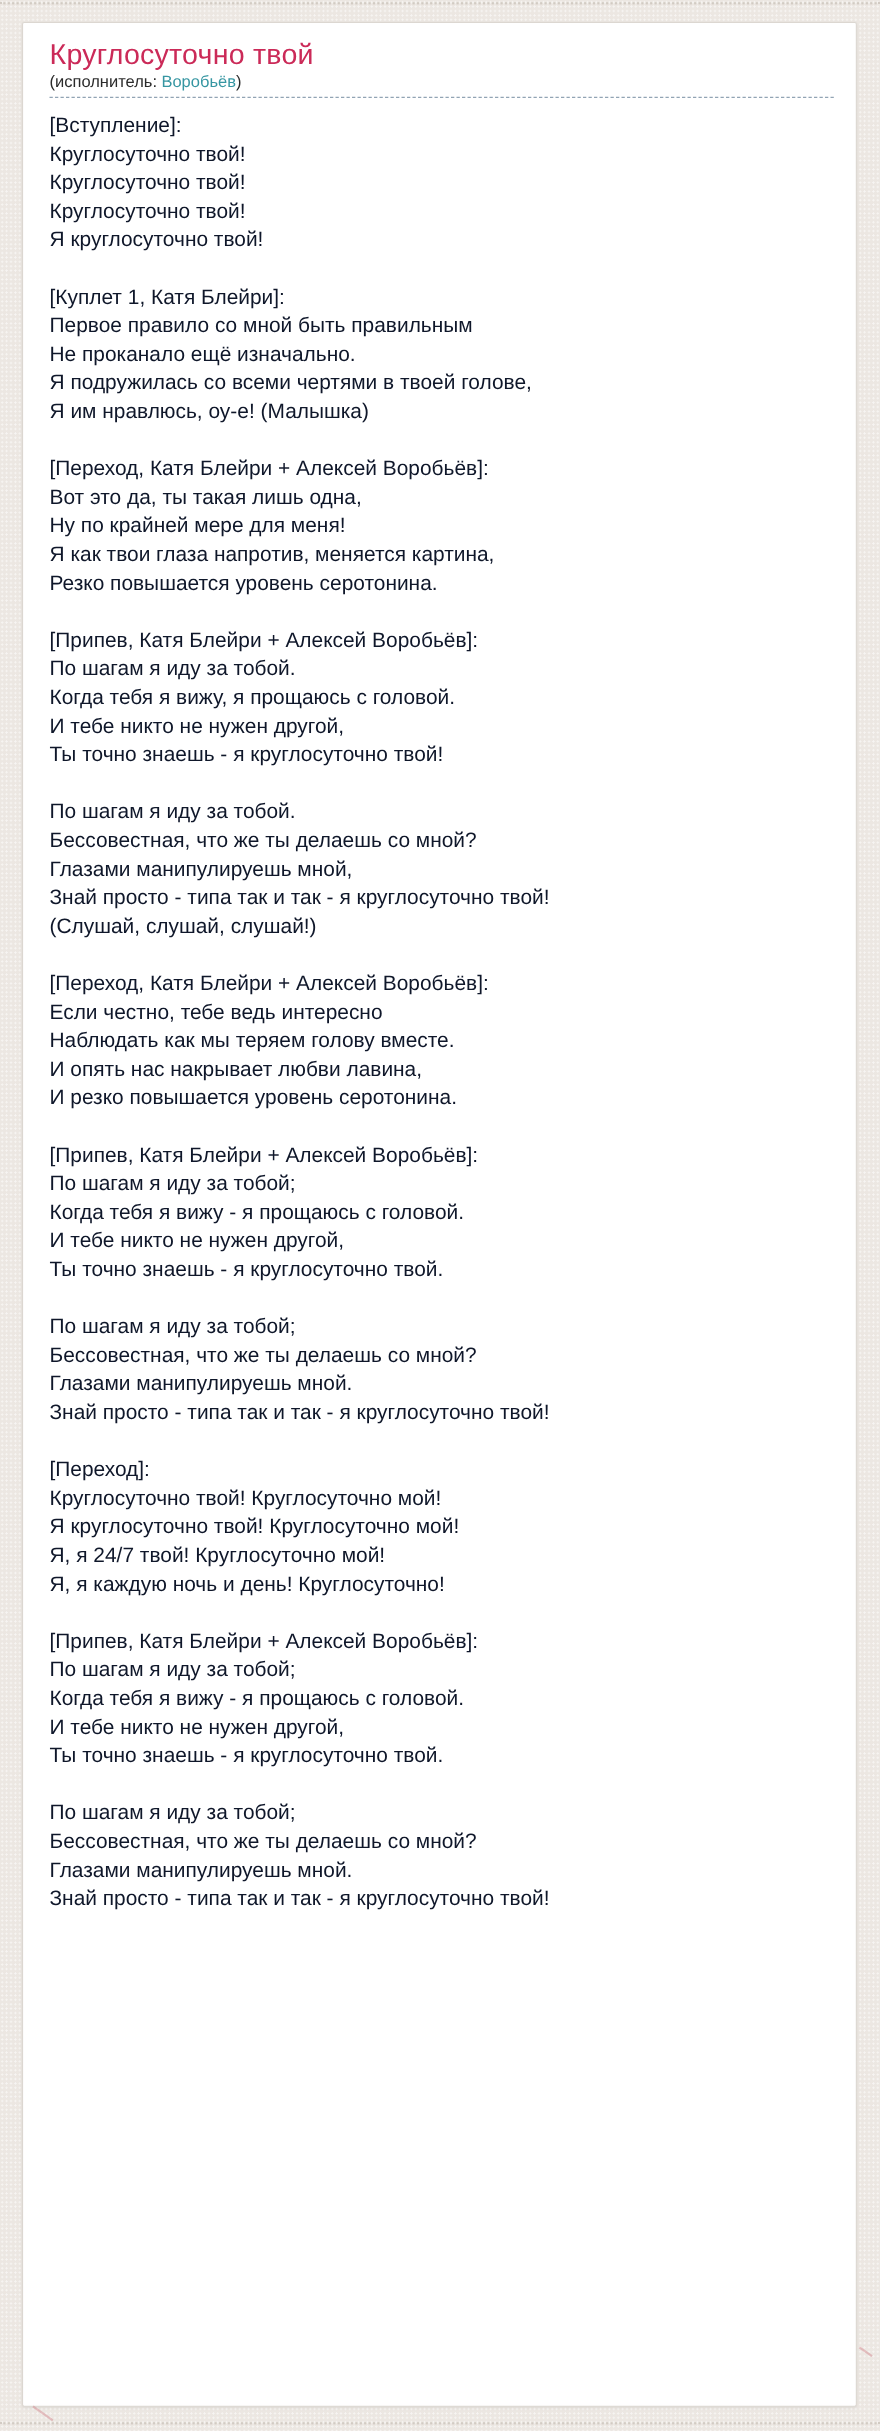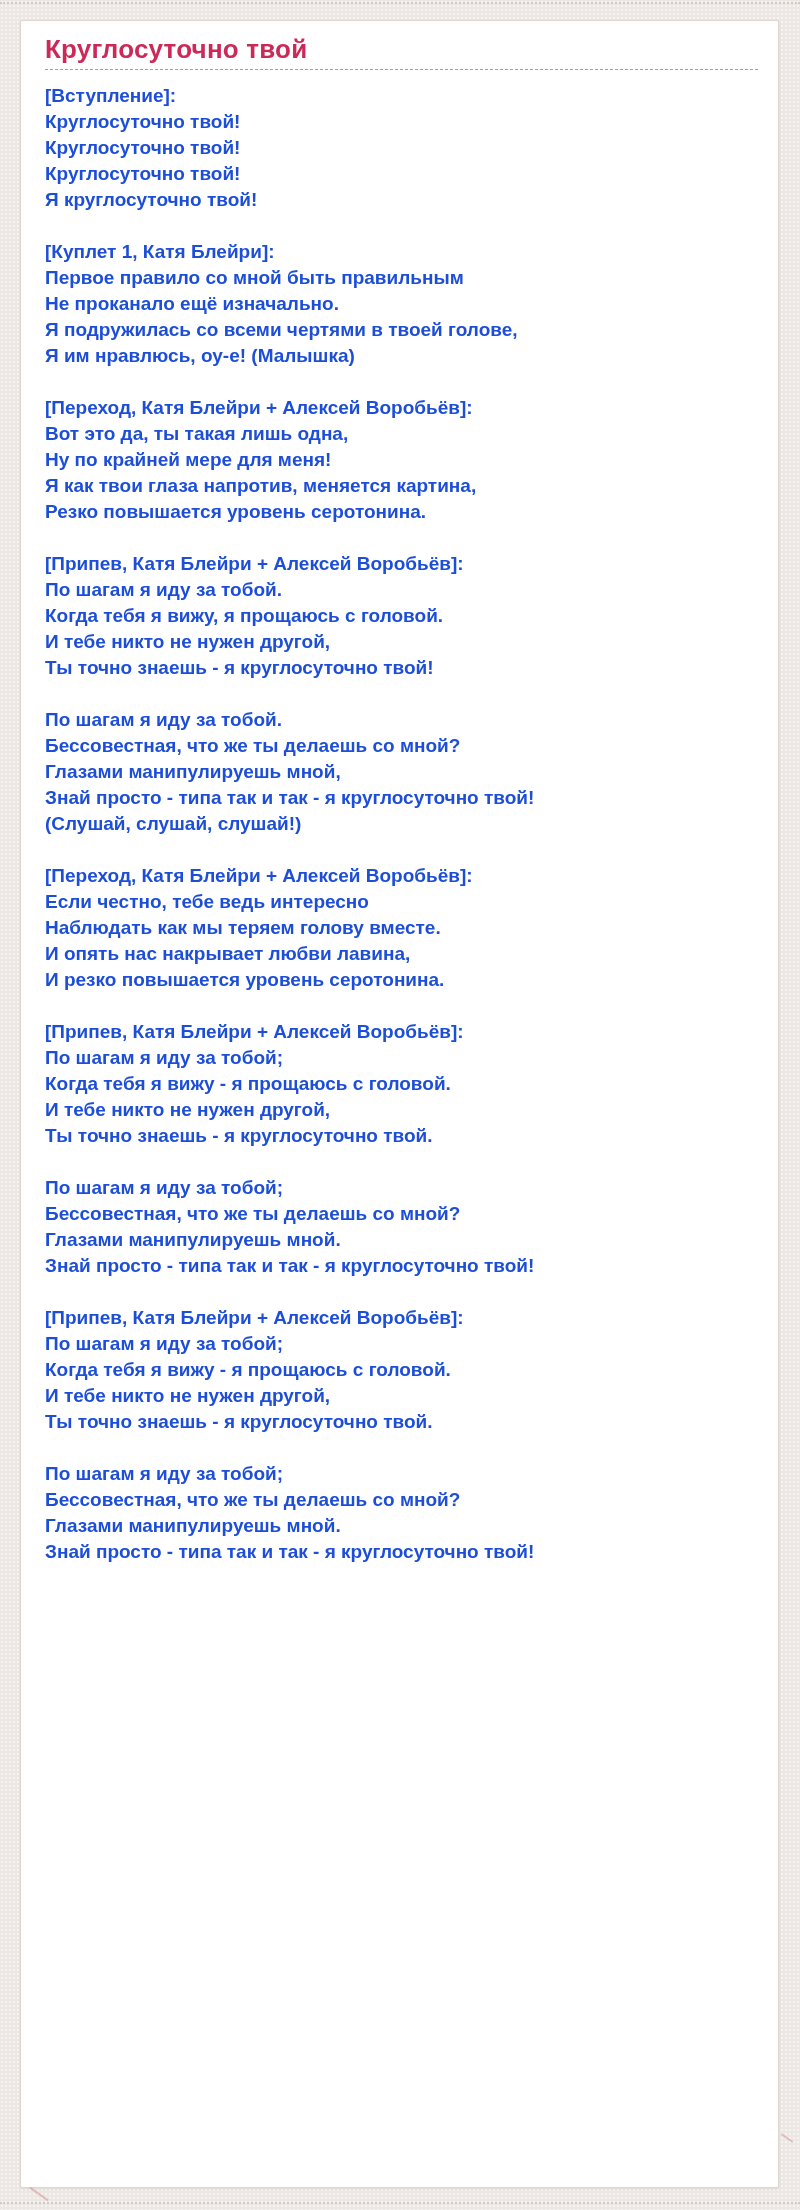--- a/index.html
+++ b/index.html
@@ -44,21 +44,21 @@
     height: 2168px;
     background: #ffffff;
     border: 1px solid #dcd7d1;
     border-radius: 2px;
     box-shadow: 0 1px 3px rgba(0,0,0,0.07);
     padding: 12px 20px 0 24px;
   }
   .title {
     margin: 0;
     font-size: 26px;
-    font-weight: 700;
+    font-weight: 400;
     line-height: 32px;
     color: #cb2a58;
     letter-spacing: 0.2px;
   }
   .artist-line {
     font-size: 15px;
     line-height: 19px;
     color: #2b2b2b;
   }
   .artist-link {
@@ -66,40 +66,42 @@
     text-decoration: none;
     margin-left: 4px;
     cursor: pointer;
   }
   .divider {
     height: 0;
     border-bottom: 1px dashed #92a4b4;
     margin-top: 4px;
   }
   .lyrics {
-    color: #1d4ed8;
+    color: #0f172a;
     font-size: 19px;
     line-height: 26px;
-    font-weight: bold;
   }
   .lyrics p {
     white-space: pre-line;
     margin: 26px 0;
   }
   .lyrics p:first-child {
     margin-top: 13px;
   }
 </style>
 </head>
 <body>
 
 <div class="dotted-line top"></div>
 
 <div class="card">
   <h1 class="title">Круглосуточно твой</h1>
+  <div class="artist-line">
+    <span>(исполнитель:</span><a class="artist-link">Воробьёв</a><span>)</span>
+  </div>
   <div class="divider"></div>
   <div class="lyrics">
     <p>[Вступление]:
 Круглосуточно твой!
 Круглосуточно твой!
 Круглосуточно твой!
 Я круглосуточно твой!</p>
     <p>[Куплет 1, Катя Блейри]:
 Первое правило со мной быть правильным
 Не проканало ещё изначально.
@@ -127,20 +129,25 @@
 И резко повышается уровень серотонина.</p>
     <p>[Припев, Катя Блейри + Алексей Воробьёв]:
 По шагам я иду за тобой;
 Когда тебя я вижу - я прощаюсь с головой.
 И тебе никто не нужен другой,
 Ты точно знаешь - я круглосуточно твой.</p>
     <p>По шагам я иду за тобой;
 Бессовестная, что же ты делаешь со мной?
 Глазами манипулируешь мной.
 Знай просто - типа так и так - я круглосуточно твой!</p>
+    <p>[Переход]:
+Круглосуточно твой! Круглосуточно мой!
+Я круглосуточно твой! Круглосуточно мой!
+Я, я 24/7 твой! Круглосуточно мой!
+Я, я каждую ночь и день! Круглосуточно!</p>
     <p>[Припев, Катя Блейри + Алексей Воробьёв]:
 По шагам я иду за тобой;
 Когда тебя я вижу - я прощаюсь с головой.
 И тебе никто не нужен другой,
 Ты точно знаешь - я круглосуточно твой.</p>
     <p>По шагам я иду за тобой;
 Бессовестная, что же ты делаешь со мной?
 Глазами манипулируешь мной.
 Знай просто - типа так и так - я круглосуточно твой!</p>
   </div>

